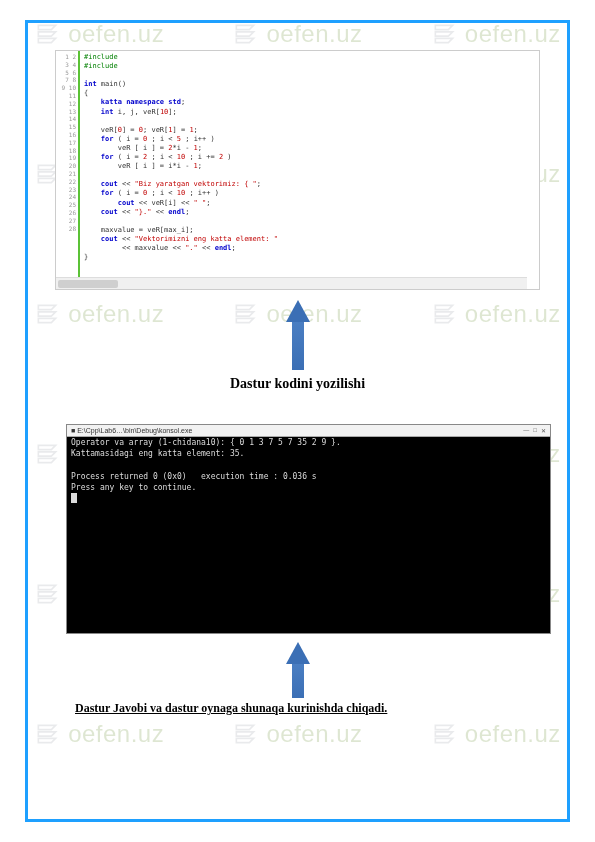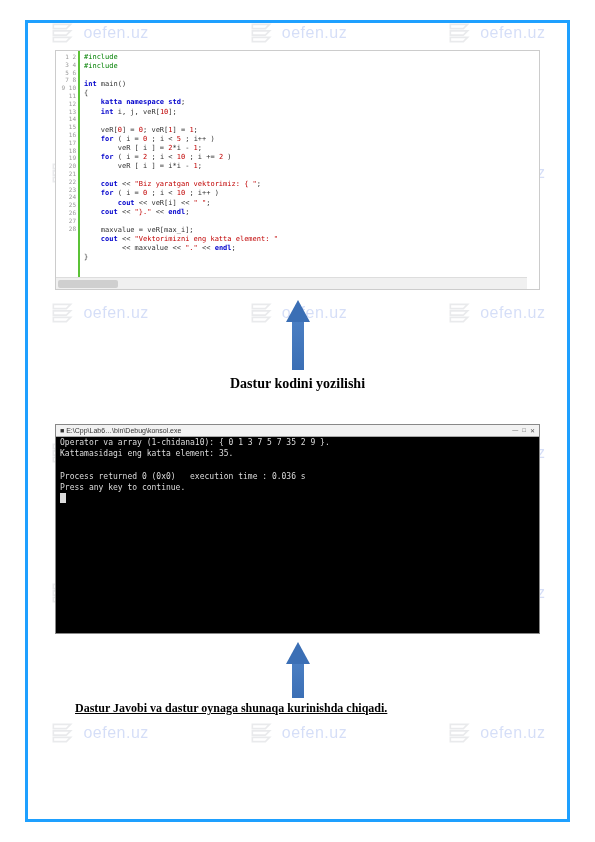--- a/index.html
+++ b/index.html
@@ -22,23 +22,23 @@
     left: 0; right: 0;
     display: flex;
     justify-content: space-around;
     align-items: center;
     opacity: 0.18;
   }
   .wm-item {
     display: flex;
     align-items: center;
     gap: 8px;
-    color: #1d4ed8;
+    color: #4d7c0f;
     font-family: Arial, sans-serif;
-    font-size: 16px;
+    font-size: 24px;
     letter-spacing: 0.5px;
   }
   .wm-icon {
     width: 26px;
     height: 26px;
   }
   .wm-icon svg { width: 100%; height: 100%; }
   .page-border {
     position: absolute;
     top: 20px;
@@ -141,20 +141,21 @@
     font-size: 14px;
     margin: 4px 0 32px 0;
   }
   .console-block {
     width: 100%;
     height: 210px;
     background: #000;
     border: 1px solid #888;
     position: relative;
     overflow: hidden;
+    margin-left: 11px;
   }
   .console-title {
     position: absolute;
     top: 0; left: 0; right: 0;
     height: 12px;
     background: #f2f2f2;
     border-bottom: 1px solid #aaa;
     font-size: 7px;
     font-family: Arial, sans-serif;
     color: #333;

